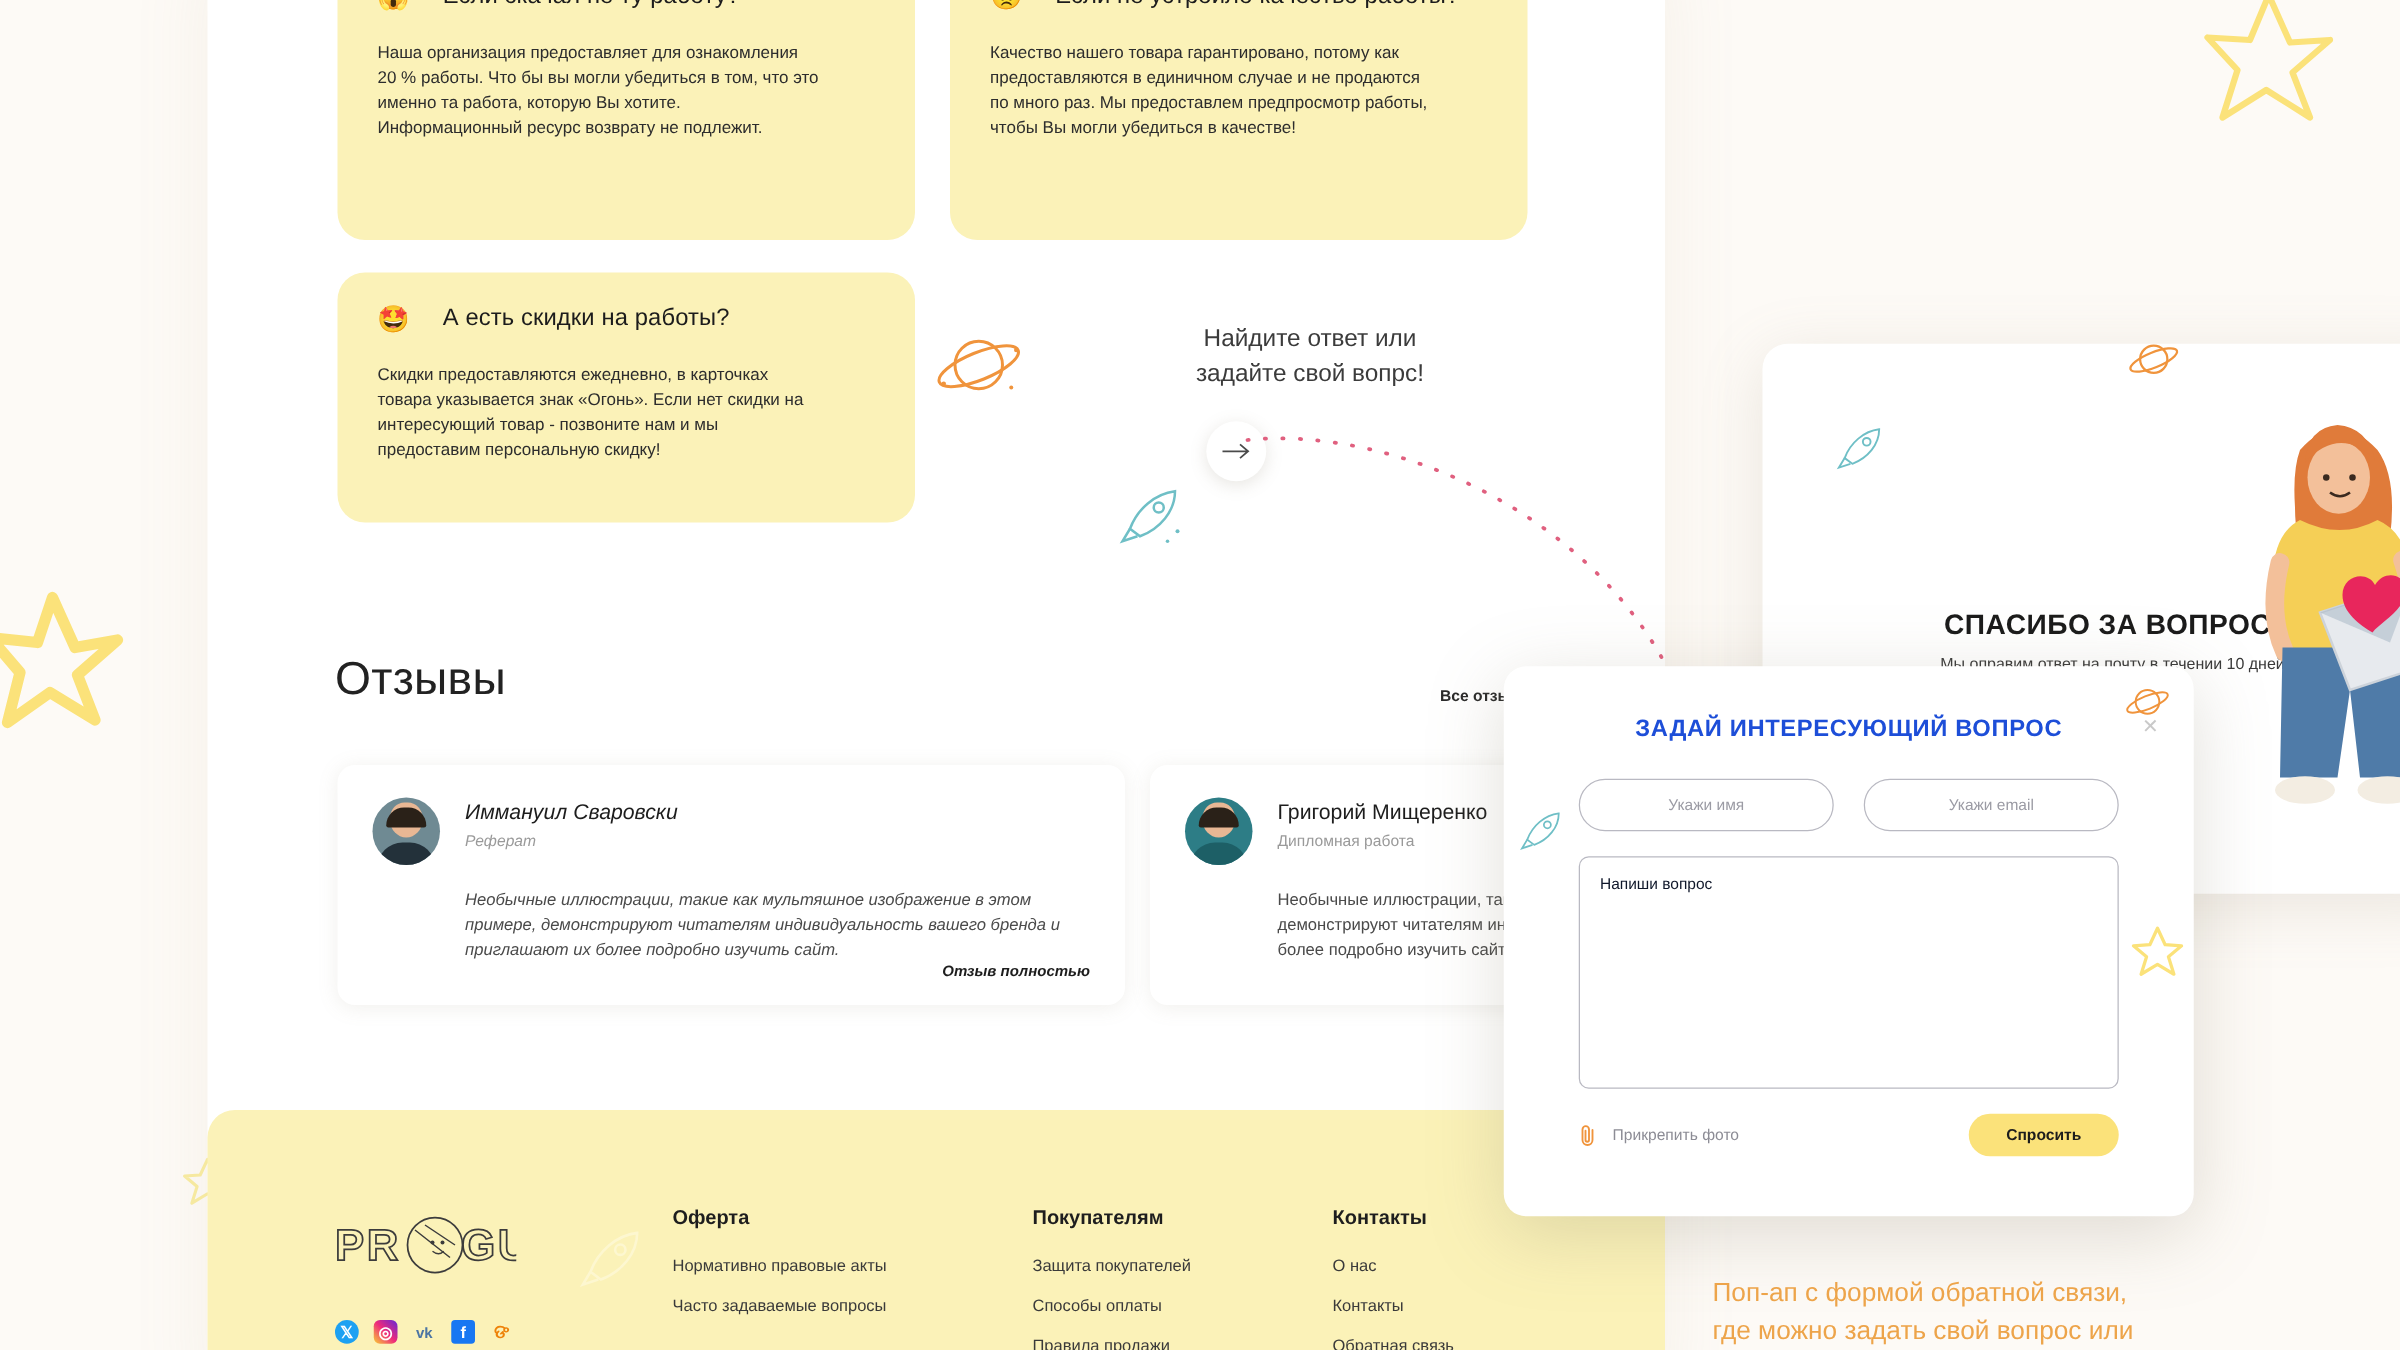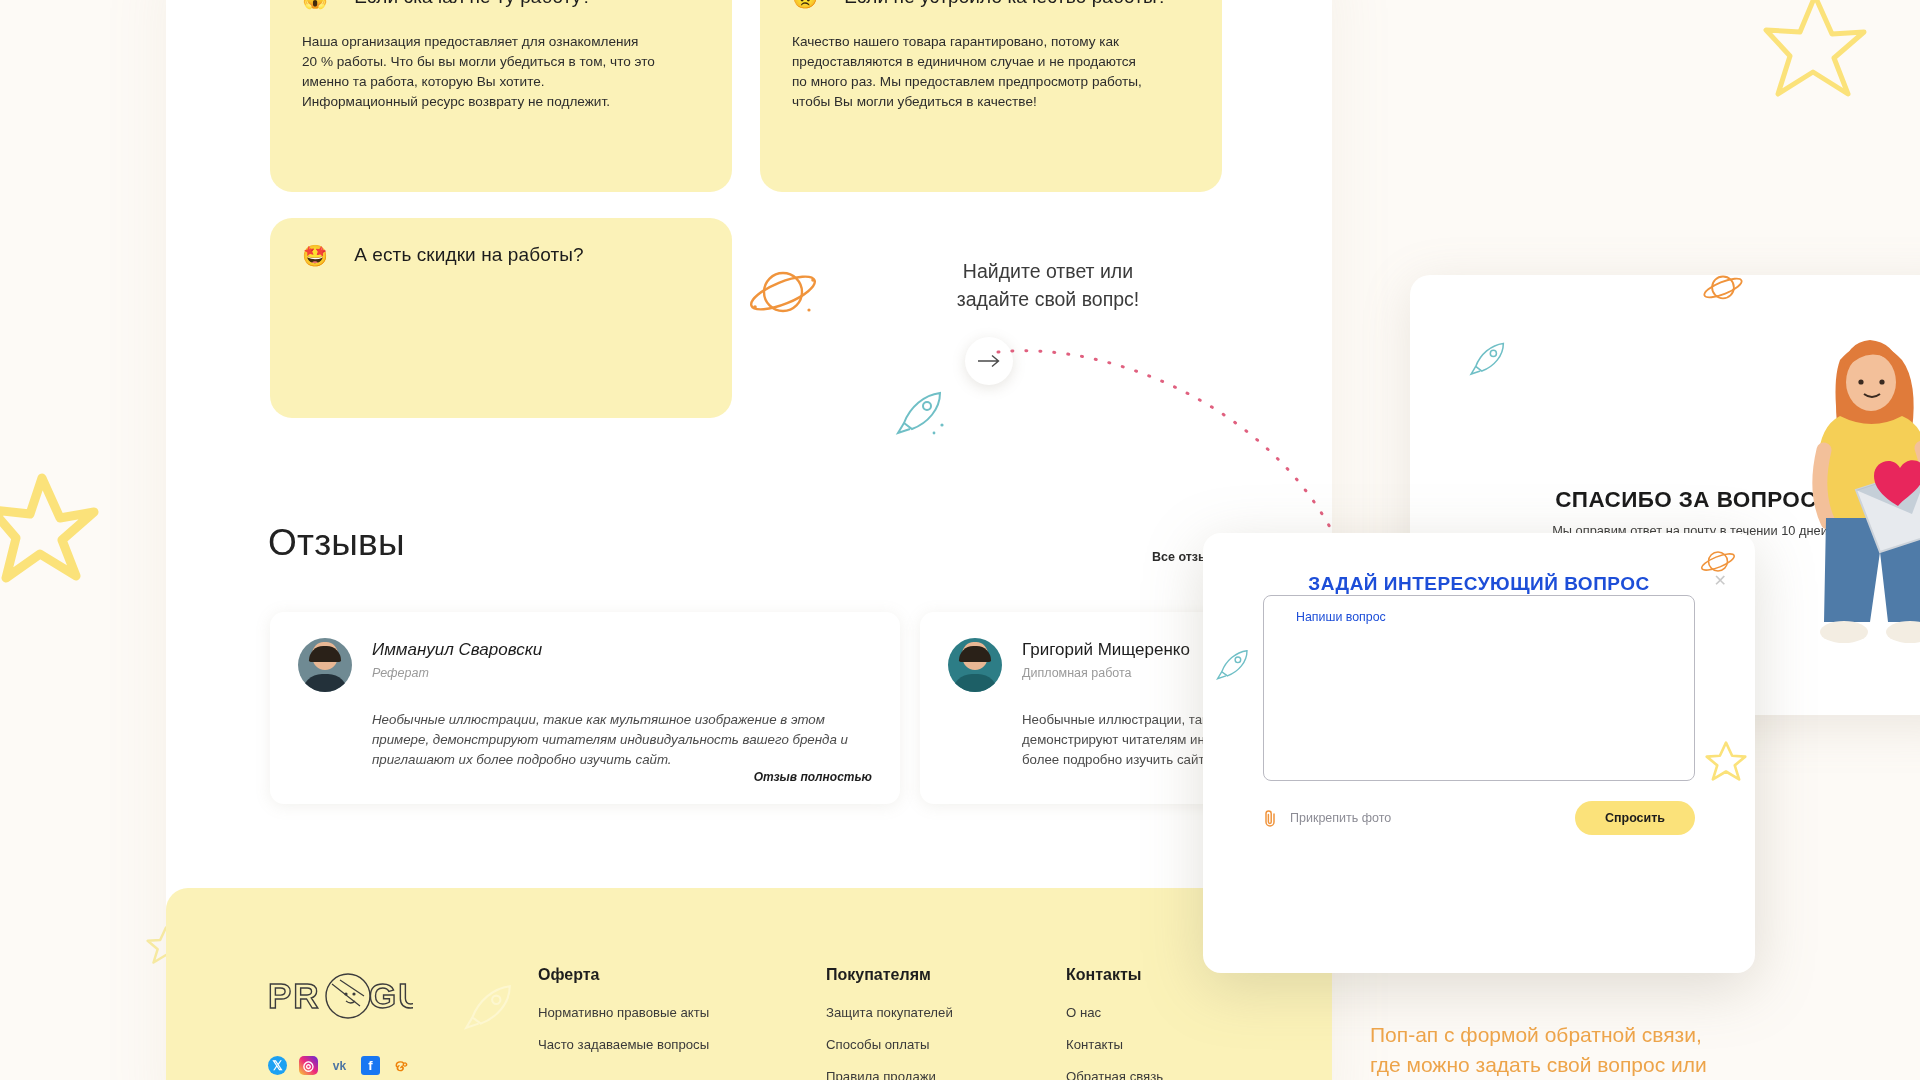--- a/index.html
+++ b/index.html
@@ -124,22 +124,22 @@
   #modal-title { text-align:center; font-size:19px; font-weight:700; color:#1d4ed8;
                  letter-spacing:.5px; text-transform:uppercase; margin-top:8px; }
   #modal-close { position:absolute; right:28px; top:38px; font-size:16px; color:#c9c9c9; }
   #modal-row { display:flex; gap:24px; margin-top:28px; }
   .m-input {
     flex:1; height:42px; border:1px solid #b9b9c2; border-radius:22px;
     display:flex; align-items:center; justify-content:center;
     font-size:12.4px; color:#9b9ba4; background:#fff;
   }
   #m-textarea {
-    height:186px; border:1px solid #b9b9c2; border-radius:8px;
-    padding:14px 32px; font-size:12.4px; color:#1d4ed8; background:#fff;
+    margin-top:20px; height:186px; border:1px solid #b9b9c2; border-radius:8px;
+    padding:14px 16px; font-size:12.4px; color:#0f172a; background:#fff;
   }
   #modal-foot { display:flex; align-items:center; margin-top:20px; }
   #attach { display:flex; align-items:center; gap:12px; font-size:12.5px; color:#8c8c95; }
   #ask-btn {
     margin-left:auto; width:120px; height:34px; border-radius:17px; background:#fbe27a;
     display:flex; align-items:center; justify-content:center;
     font-size:12.5px; font-weight:700; color:#1c1c1c; border:none; cursor:pointer;
   }
 
   
@@ -202,20 +202,24 @@
 предоставляются в единичном случае и не продаются
 по много раз. Мы предоставлем предпросмотр работы,
 чтобы Вы могли убедиться в качестве!</div>
   </div>
 
   <div class="faq-card" id="faq3">
     <div class="faq-head">
       <span class="faq-emoji">🤩</span>
       <span class="faq-title">А есть скидки на работы?</span>
     </div>
+    <div class="faq-body">Скидки предоставляются ежедневно, в карточках
+товара указывается знак «Огонь». Если нет скидки на
+интересующий товар - позвоните нам и мы
+предоставим персональную скидку!</div>
   </div>
 
   <svg class="doodle" style="left:745px;top:262px;" width="76" height="62" viewBox="0 0 76 62">
     <ellipse cx="38" cy="30" rx="19" ry="19" fill="none" stroke="#f0943c" stroke-width="2.4"></ellipse>
     <ellipse cx="38" cy="31" rx="34" ry="11" fill="none" stroke="#f0943c" stroke-width="2.4" transform="rotate(-22 38 31)"></ellipse>
     <circle cx="10" cy="45" r="1.8" fill="#f0943c"></circle>
       <circle cx="68" cy="18" r="1.8" fill="#f0943c"></circle>
     <circle cx="64" cy="48" r="1.6" fill="#f0943c"></circle>
   </svg>
 
@@ -367,20 +371,24 @@
 
     <path d="M56 170 l74 -24 l24 62 l-74 24 Z" fill="#e7eaee" stroke="#cdd3da" stroke-width="2"></path>
     <path d="M56 170 l56 24 l18 -48" fill="#aab8c6" opacity=".55"></path>
     <path d="M100 148 c8 -14 28 -8 24 8 c-3 14 -20 22 -26 30 c-10 -6 -24 -16 -24 -30 c0 -16 20 -20 26 -8 Z" fill="#e8265c"></path>
   </svg>
 
   <div id="modal">
     <div id="modal-title">Задай интересующий вопрос</div>
     <span id="modal-close">✕</span>
 
+    <div id="modal-row">
+      <div class="m-input">Укажи имя</div>
+      <div class="m-input">Укажи email</div>
+    </div>
 
     <div id="m-textarea">Напиши вопрос</div>
 
     <div id="modal-foot">
       <div id="attach">
         <svg width="15" height="19" viewBox="0 0 15 19">
           <path d="M11 5 V13 a4 4 0 0 1 -8 0 V4.5 a2.6 2.6 0 0 1 5.2 0 V13 a1.4 1.4 0 0 1 -2.8 0 V5.5" fill="none" stroke="#f0943c" stroke-width="1.5" stroke-linecap="round"></path>
         </svg>
         <span>Прикрепить фото</span>
       </div>

